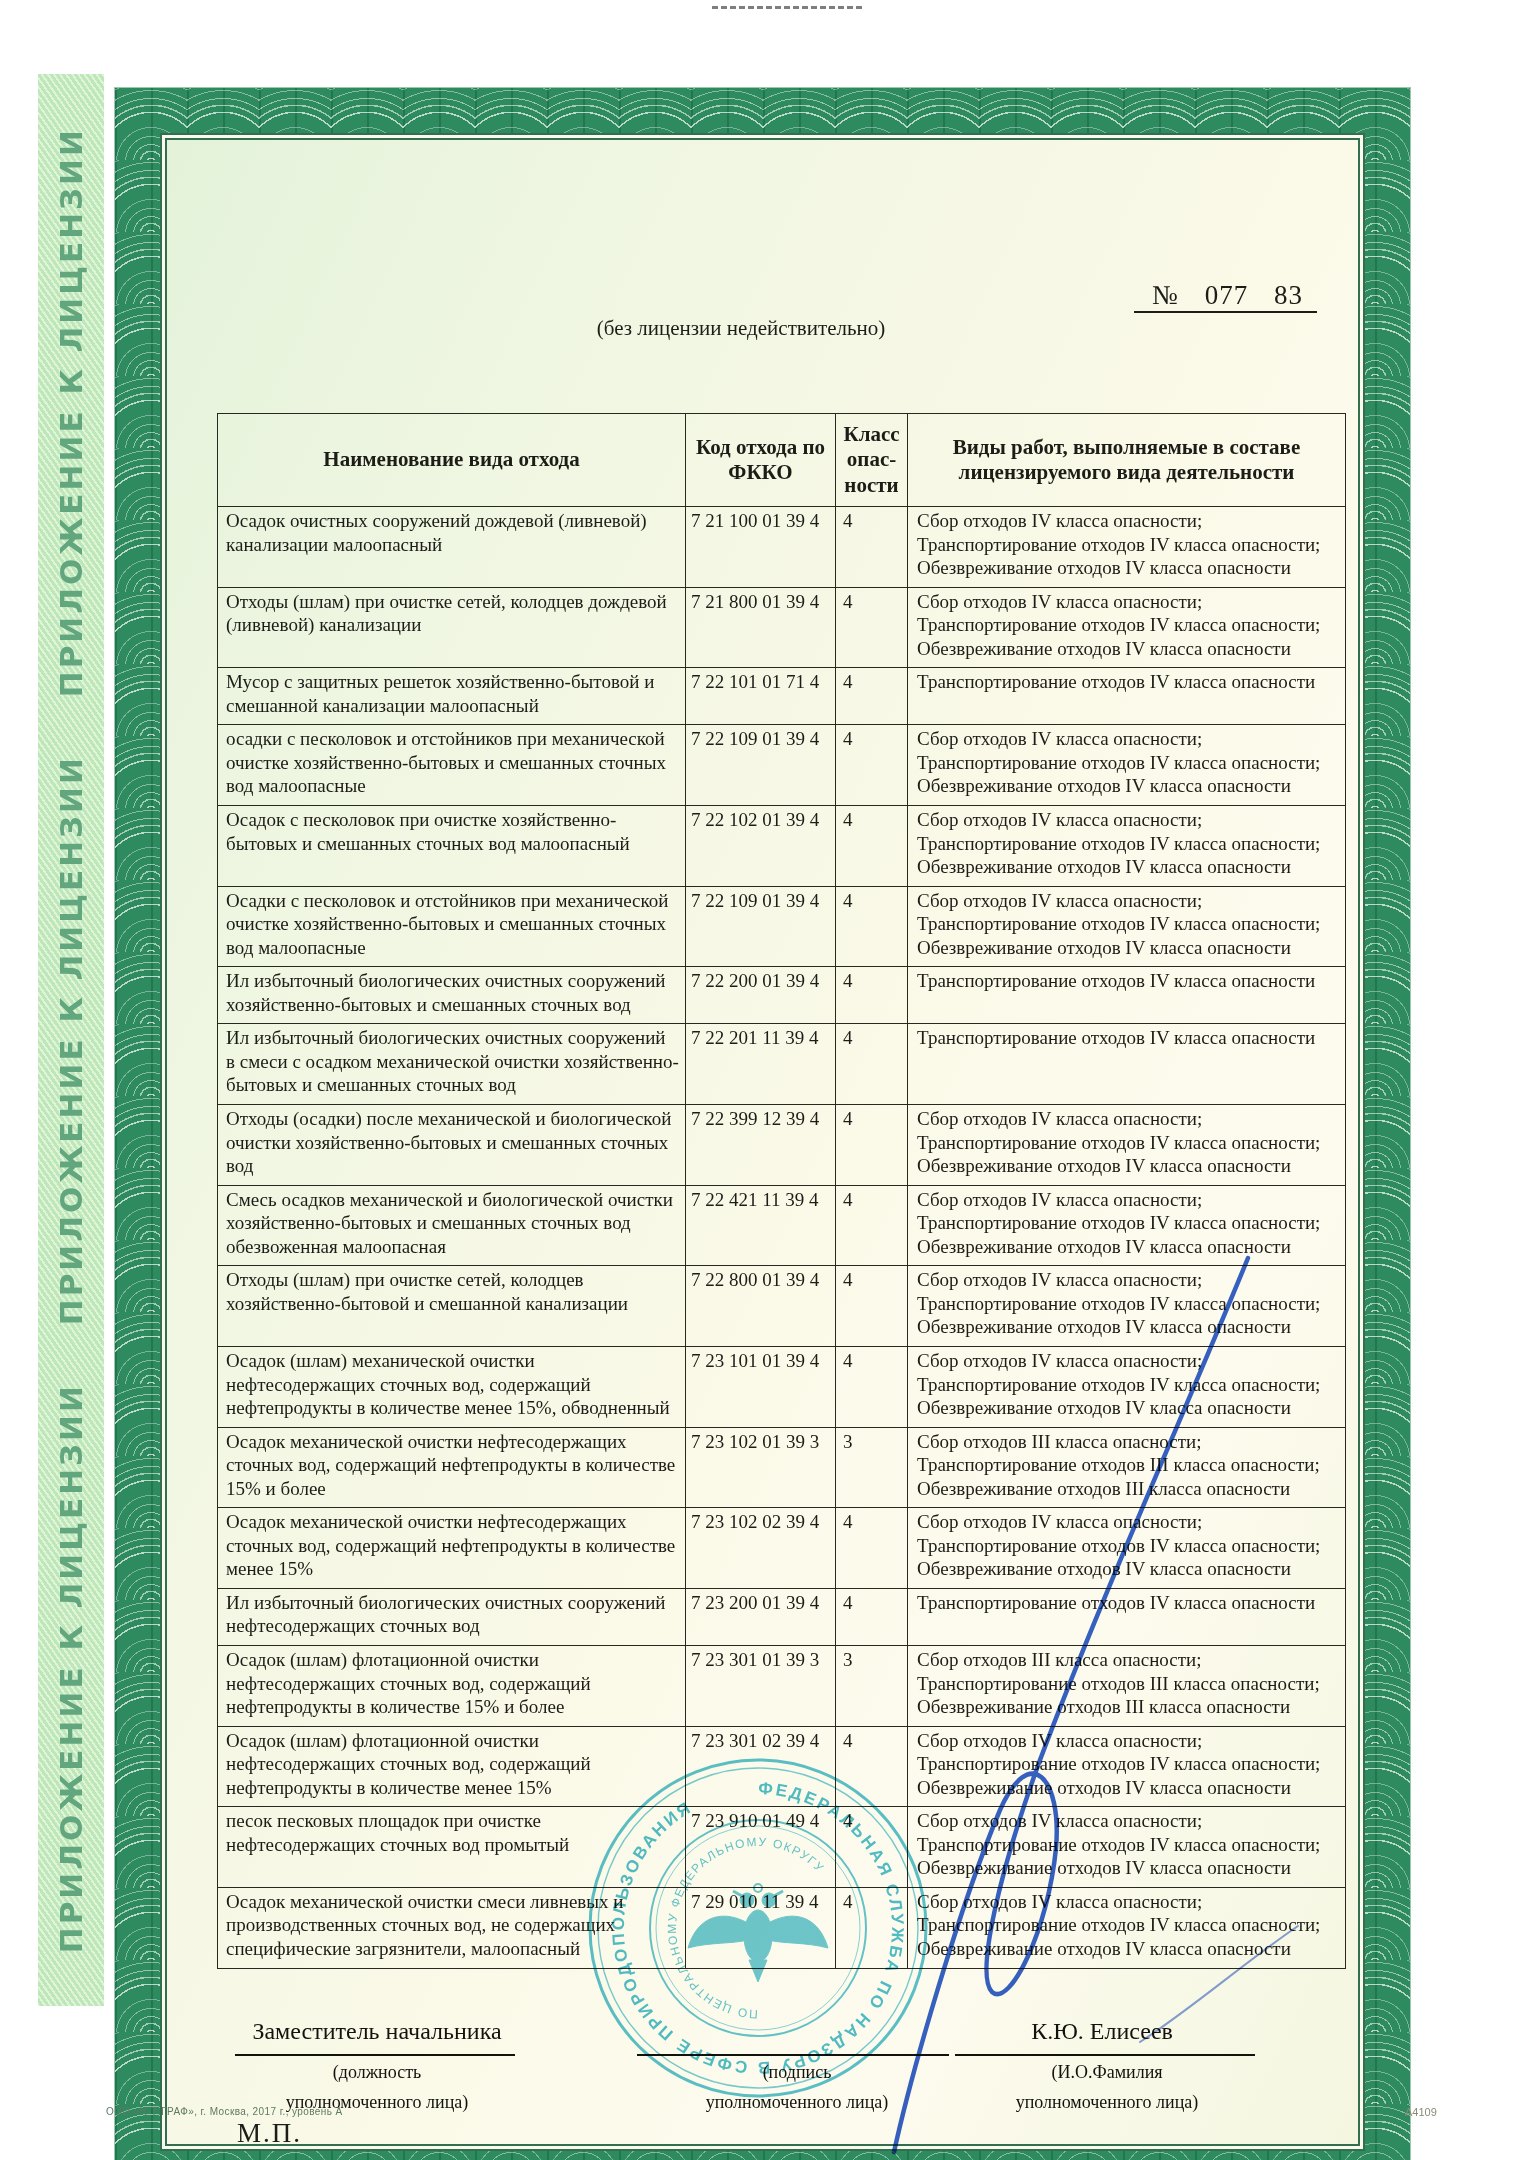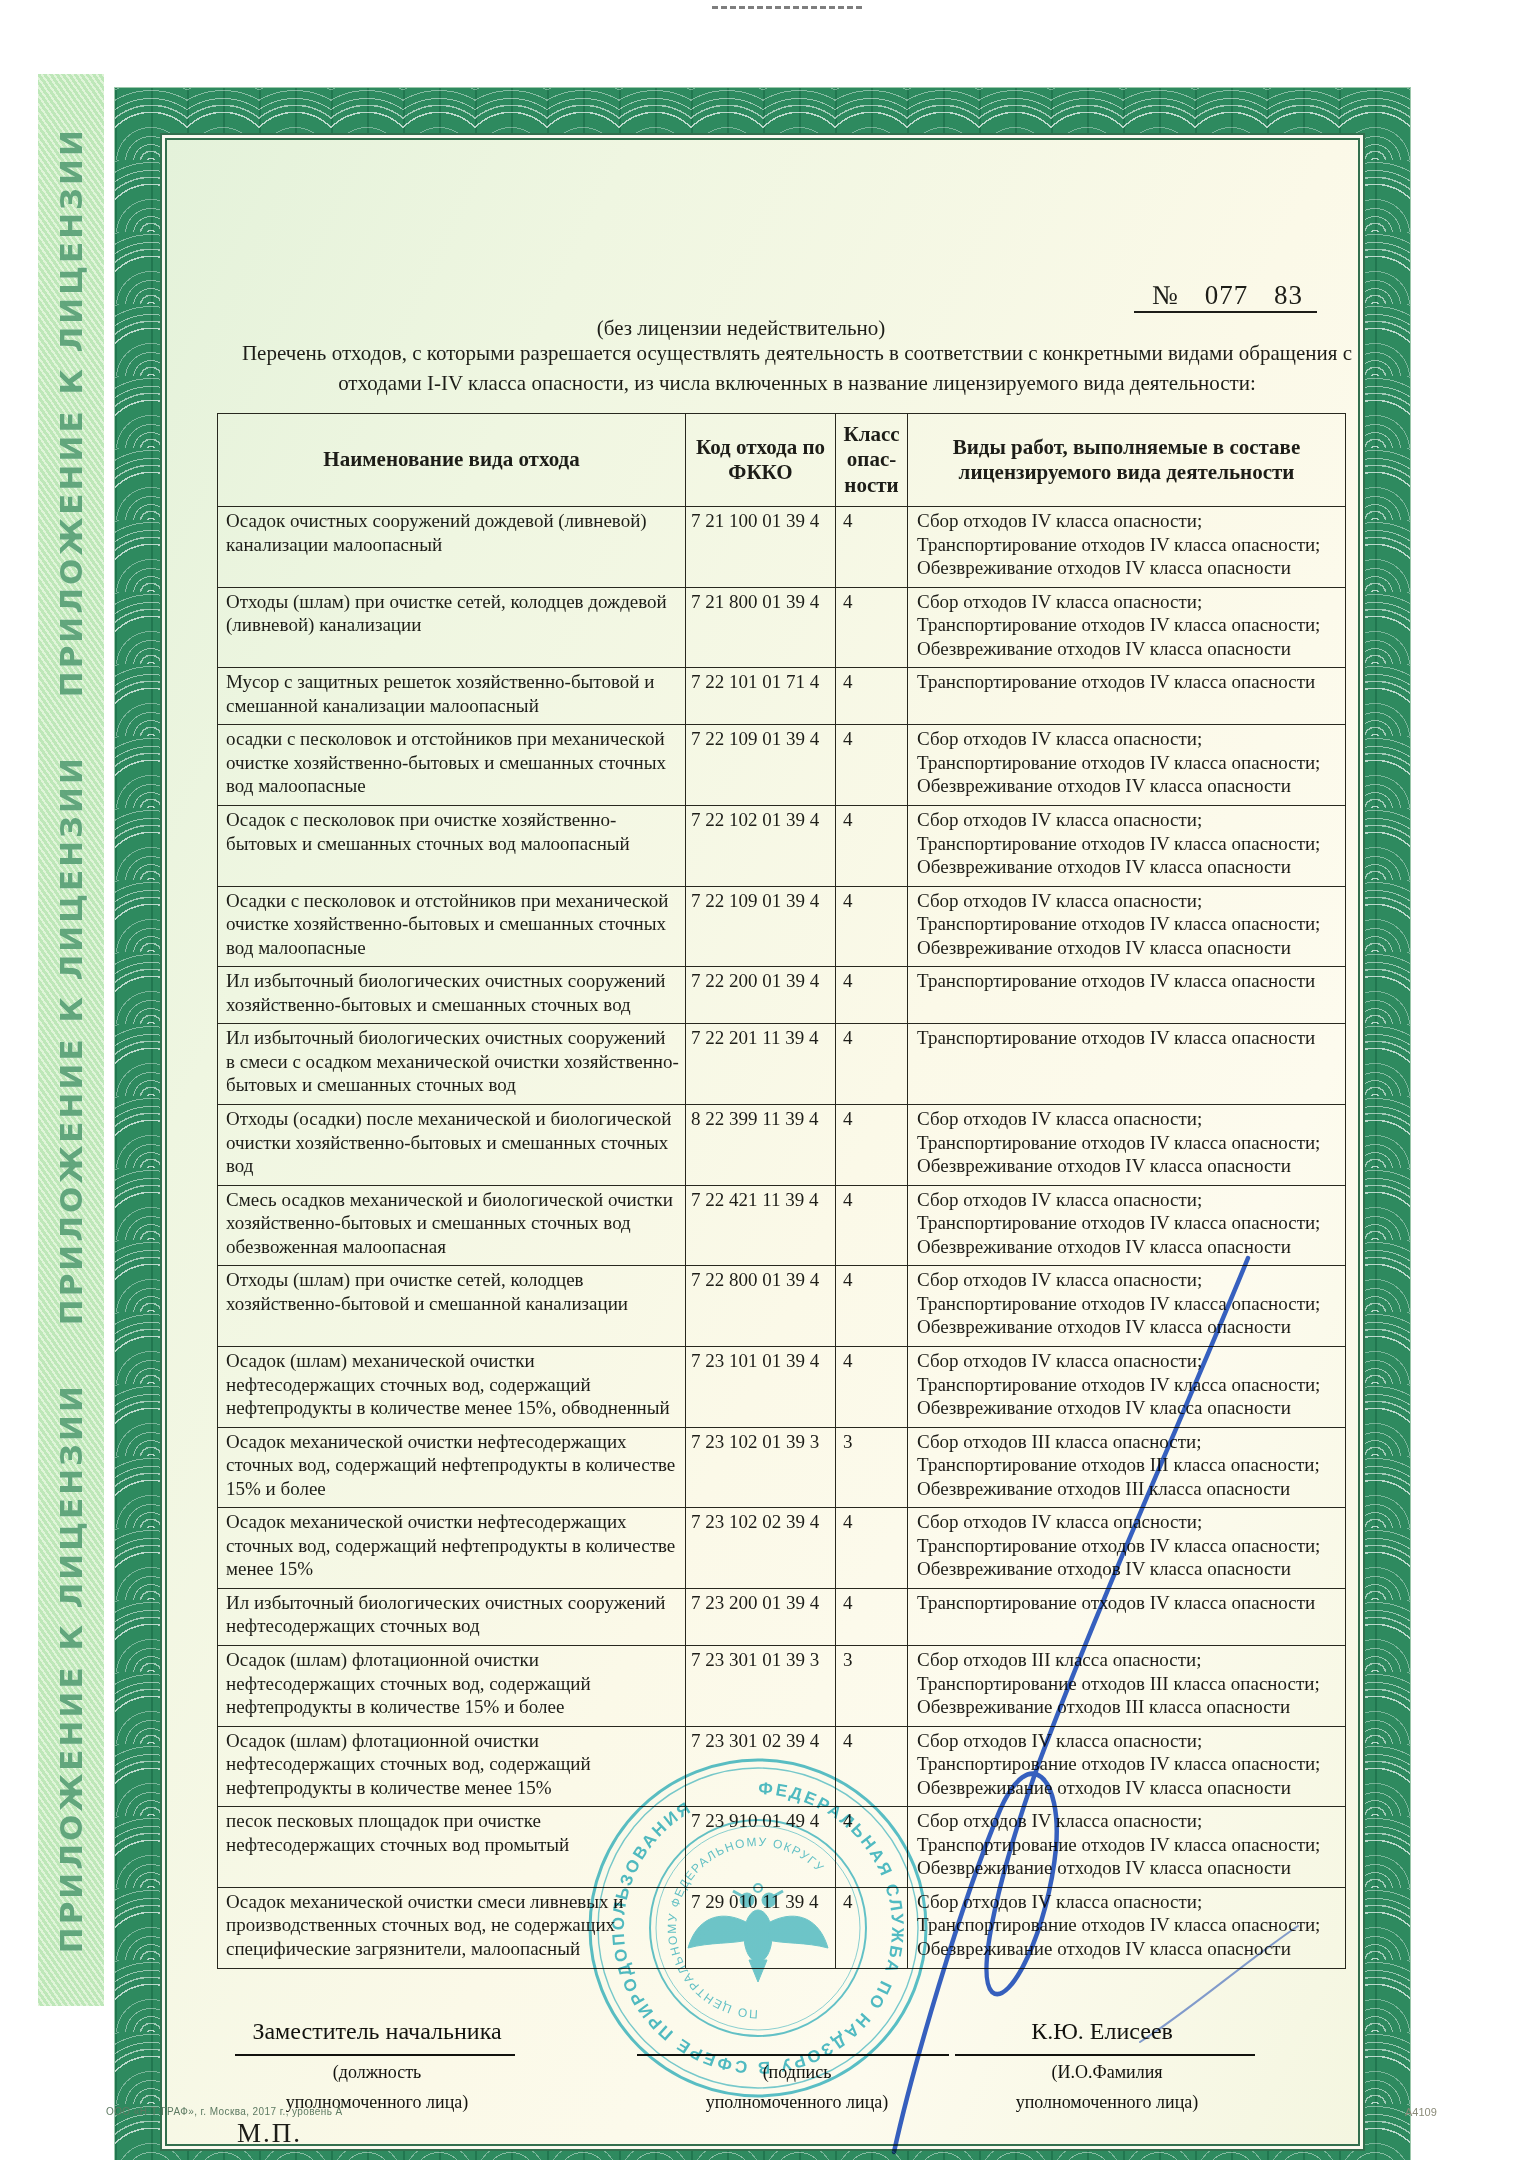--- a/index.html
+++ b/index.html
@@ -119,21 +119,20 @@
 
 <div class="cert">
   <div class="cert-inner">
 
     <div class="doc-number">
       <span class="num-wrap">
         <span>№</span><span class="num-val">077 83</span>
       </span>
     </div>
     <div class="doc-note">(без лицензии недействительно)</div>
-    <div class="doc-title">Перечень отходов, с которыми разрешается осуществлять деятельность в соответствии с конкретными видами обращения с отходами I-IV класса опасности, из числа включенных в название лицензируемого вида деятельности:</div>
 
     <table class="waste">
       <colgroup>
         <col style="width:468px">
           <col style="width:150px">
           <col style="width:72px">
           <col style="width:438px">
       </colgroup>
       <thead>
         <tr>
@@ -187,21 +186,21 @@
             <td class="c-works">Транспортирование отходов IV класса опасности</td>
           </tr>
           <tr>
             <td class="c-name">Ил избыточный биологических очистных сооружений в смеси с осадком механической очистки хозяйственно-бытовых и смешанных сточных вод</td>
             <td class="c-code">7 22 201 11 39 4</td>
             <td class="c-class">4</td>
             <td class="c-works">Транспортирование отходов IV класса опасности</td>
           </tr>
           <tr>
             <td class="c-name">Отходы (осадки) после механической и биологической очистки хозяйственно-бытовых и смешанных сточных вод</td>
-            <td class="c-code">8 22 399 11 39 4</td>
+            <td class="c-code">7 22 399 12 39 4</td>
             <td class="c-class">4</td>
             <td class="c-works">Сбор отходов IV класса опасности; Транспортирование отходов IV класса опасности; Обезвреживание отходов IV класса опасности</td>
           </tr>
           <tr>
             <td class="c-name">Смесь осадков механической и биологической очистки хозяйственно-бытовых и смешанных сточных вод обезвоженная малоопасная</td>
             <td class="c-code">7 22 421 11 39 4</td>
             <td class="c-class">4</td>
             <td class="c-works">Сбор отходов IV класса опасности; Транспортирование отходов IV класса опасности; Обезвреживание отходов IV класса опасности</td>
           </tr>
           <tr>

